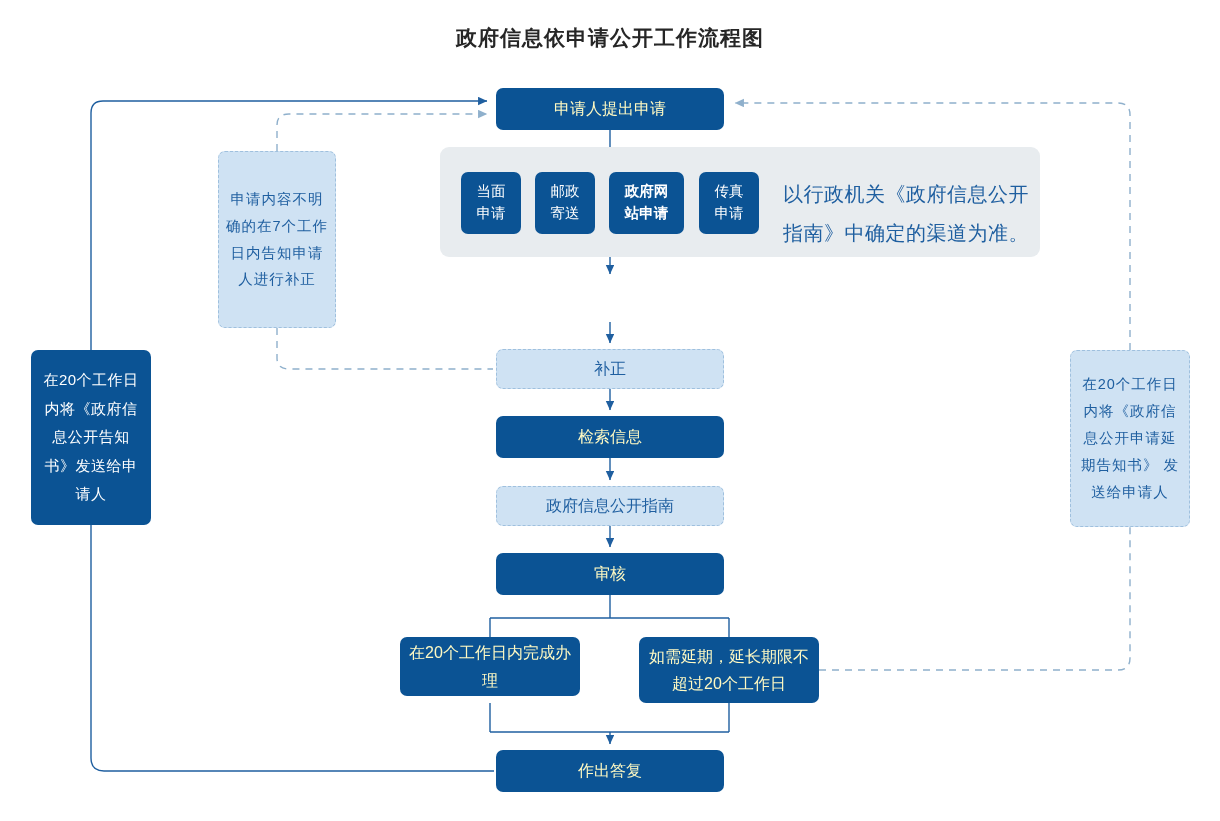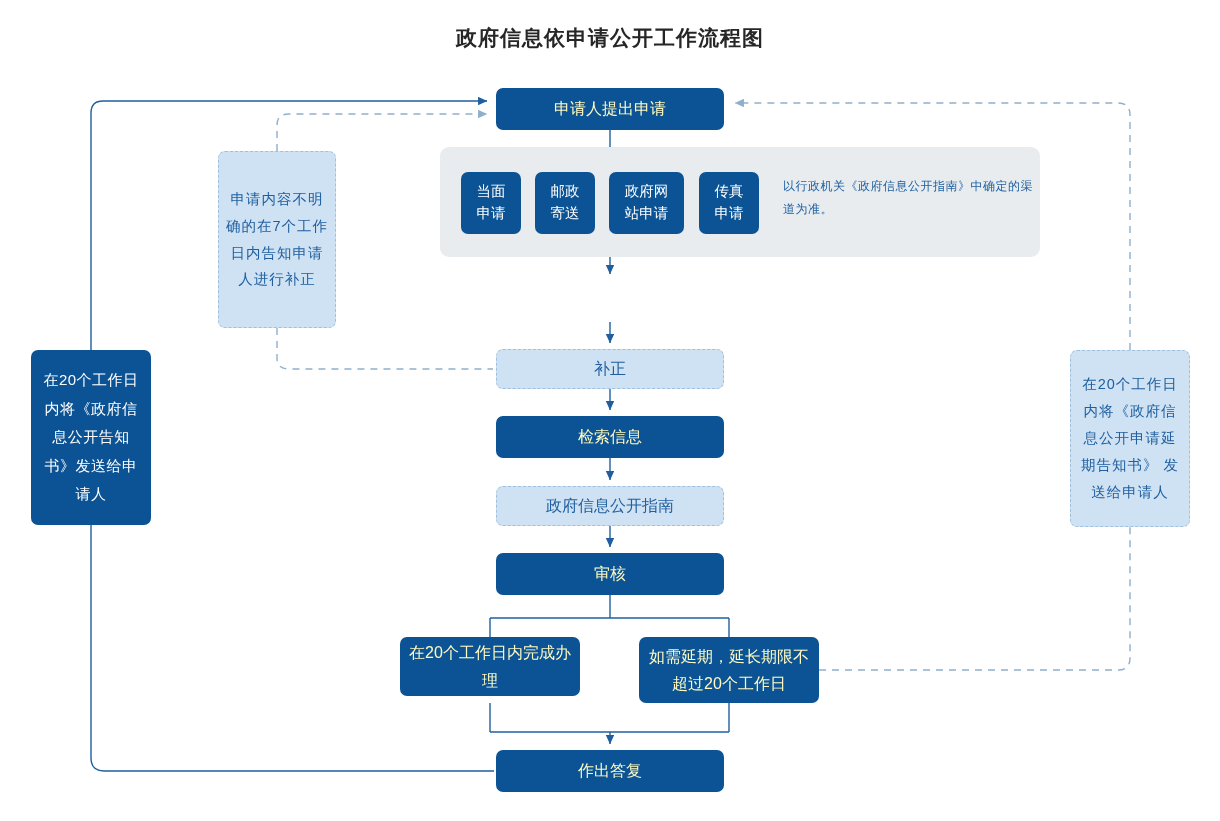--- a/index.html
+++ b/index.html
@@ -54,21 +54,21 @@
     font-size:14.5px;line-height:1.5;border-radius:7px;
   }
   .panel{
     position:absolute;
     background:#e8ecef;
     border-radius:9px;
   }
   .panel-note{
     position:absolute;
     color:#1f5fa0;
-    font-size:12px;
+    font-size:20px;
     line-height:1.95;
     letter-spacing:.5px;
   }
   .inner{padding:0 6px;}
 </style>
 </head>
 <body>
 
 <div id="canvas">
 
@@ -144,21 +144,21 @@
   <div class="node dark" style="left:496px;top:88px;width:228px;height:42px;">
     <span>申请人提出申请</span>
   </div>
 
   <div class="node chanbox" style="left:461px;top:172px;width:60px;height:62px;">
     <span>当面<br>申请</span>
   </div>
   <div class="node chanbox" style="left:535px;top:172px;width:60px;height:62px;justify-content:center;">
     <span>邮政<br>寄送</span>
   </div>
-  <div class="node chanbox" style="left:609px;top:172px;width:75px;height:62px;">
+  <div class="node chanbox" style="left:609px;top:172px;width:75px;height:62px;font-weight:bold;">
     <span>政府网<br>站申请</span>
   </div>
   <div class="node chanbox" style="left:699px;top:172px;width:60px;height:62px;">
     <span>传真<br>申请</span>
   </div>
 
 
   <div class="node light" style="left:496px;top:349px;width:228px;height:40px;">
     <span>补正</span>
   </div>

